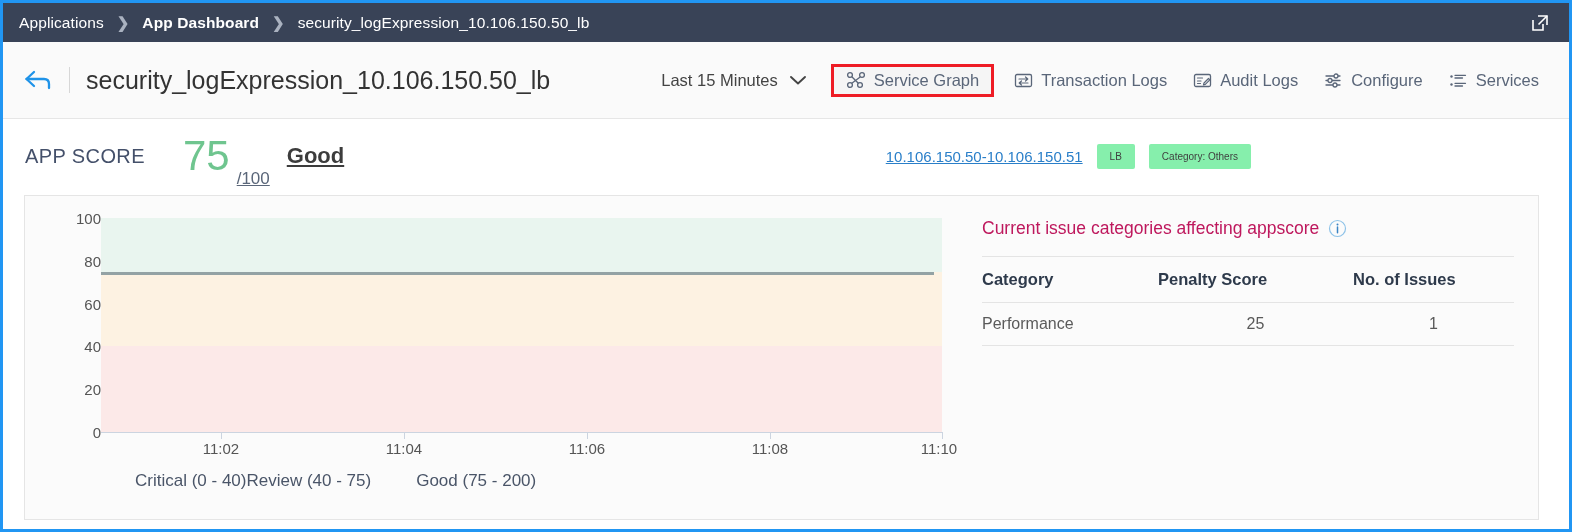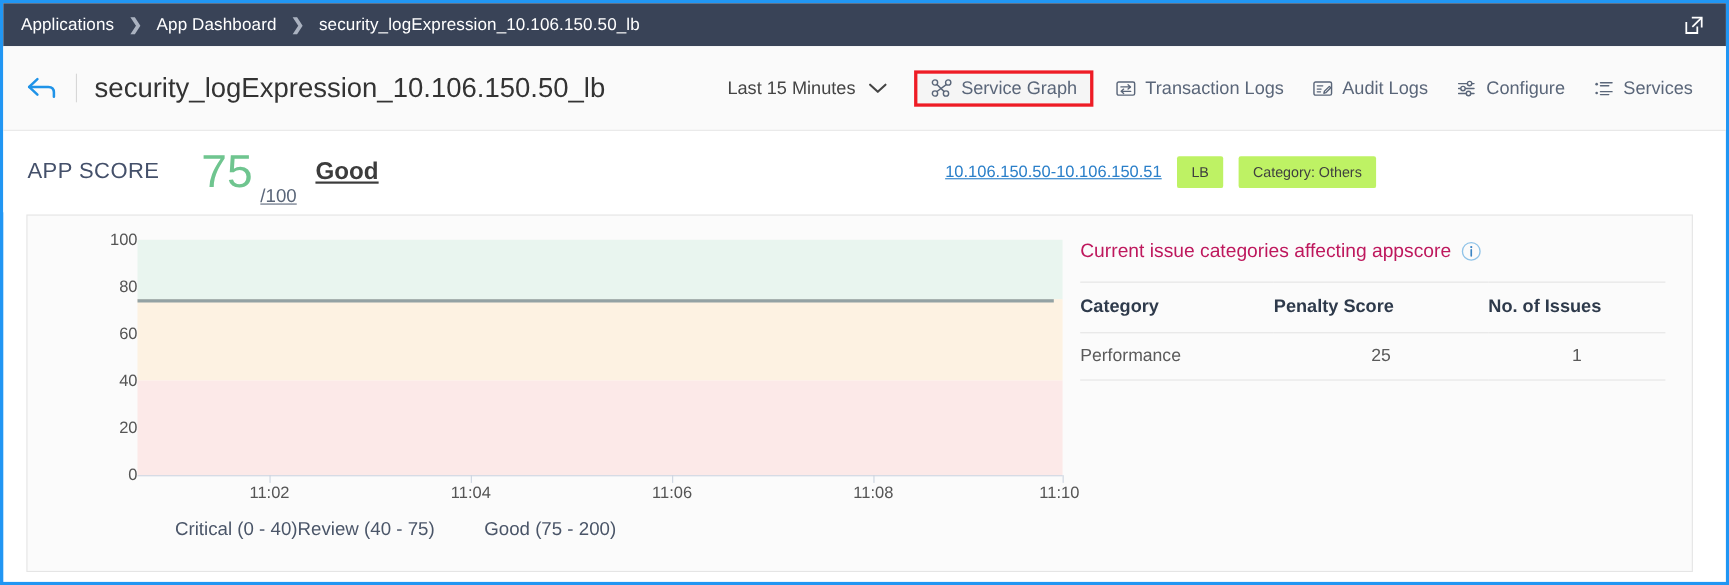--- a/index.html
+++ b/index.html
@@ -23,21 +23,21 @@
     background: #394357;
     display: flex; align-items: center;
     padding-left: 16px;
   }
   .bc-item {
     color: #ffffff;
     font-size: 15.5px;
     letter-spacing: .1px;
     white-space: nowrap;
   }
-  .bc-item.bold { font-weight: normal; }
+  .bc-item.bold { font-weight: bold; }
   .bc-sep {
     color: #aab2c0;
     font-size: 15px;
     font-weight: bold;
     margin: 0 13px;
     line-height: 1;
   }
   .bc-spacer { flex: 1; }
   .ext-link-icon {
     margin-right: 18px;
@@ -134,38 +134,37 @@
   .score-spacer { flex: 1; }
   .entity-link {
     font-size: 15px;
     color: #2a7fc9;
     text-decoration: underline;
     cursor: pointer;
     white-space: nowrap;
   }
   .chip {
     margin-left: 14px;
-    background: #bef264;
+    background: #86efac;
     color: #3f3f3f;
-    font-size: 13px;
+    font-size: 10px;
     padding: 7px 13px;
     border-radius: 2px;
     white-space: nowrap;
     text-align: center;
   }
   .chip.last { margin-right: 22px; }
 
   
   .card {
     position: absolute; left: 21px; top: 192px;
     width: 1515px; height: 325px;
     background: #fbfbfb;
     border: 1px solid #e5e5e5;
     display: flex;
-    padding-left: 24px;
   }
 
   
   .chart-pane { position: relative; width: 940px; height: 100%; }
   .y-axis {
     position: absolute; left: 0; top: 22px;
     width: 76px; height: 214px;
   }
   .y-tick {
     position: absolute; right: 0;

